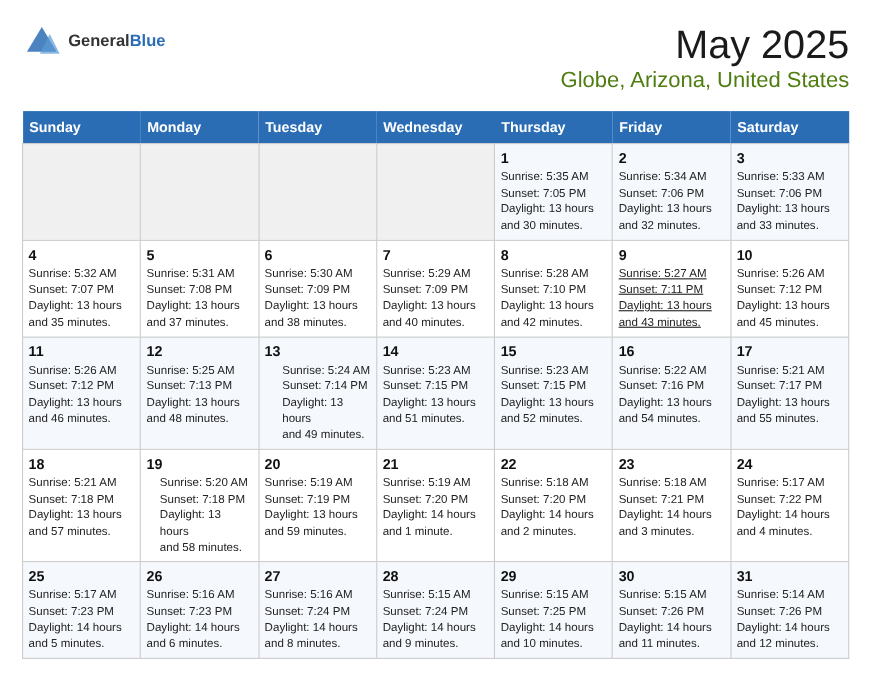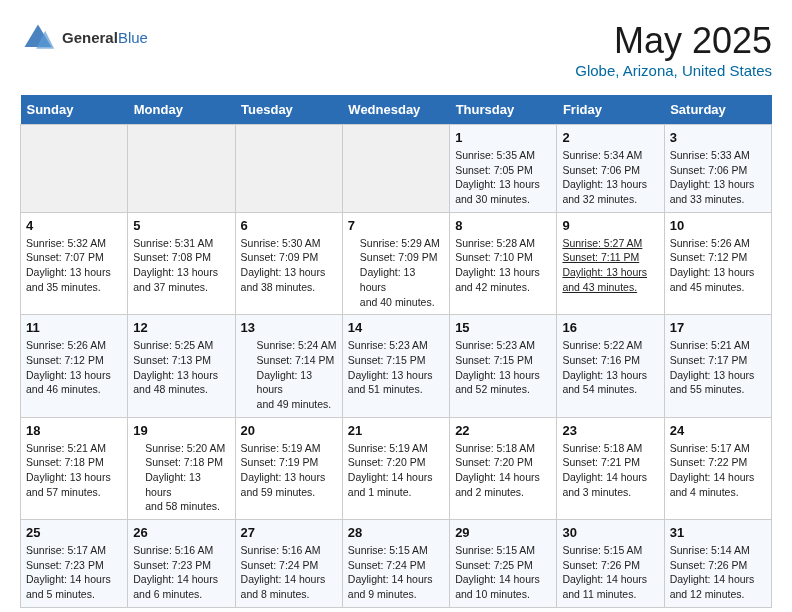--- a/index.html
+++ b/index.html
@@ -26,38 +26,38 @@
       flex-direction: row;
       line-height: 1.1;
     }
     .logo-general {
       font-size: 15px;
       font-weight: bold;
       color: #333;
     }
     .logo-blue {
       font-size: 15px;
-      font-weight: normal;
+      font-weight: bold;
       color: #2a6db5;
     }
     .logo-icon {
       width: 36px;
       height: 36px;
     }
     .title-block {
       text-align: right;
     }
     .main-title {
       font-size: 36px;
       font-weight: normal;
       color: #1a1a1a;
     }
     .subtitle {
-      font-size: 15px;
-      color: #0369a1;
+      font-size: 20px;
+      color: #4d7c0f;
     }
     table {
       width: 100%;
       border-collapse: collapse;
       font-size: 11px;
       padding-left: 19px;
     }
     thead tr th {
       background: #2a6db5;
       color: #fff;
@@ -172,21 +172,21 @@
         </td>
         <td>
           <div class="day-num">6</div>
           <div class="day-detail" style="white-space: pre-line;">Sunrise: 5:30 AM
 Sunset: 7:09 PM
 Daylight: 13 hours
 and 38 minutes.</div>
         </td>
         <td>
           <div class="day-num">7</div>
-          <div class="day-detail" style="white-space: pre-line; margin-left: 12px;">Sunrise: 5:29 AM
+          <div class="day-detail" style="white-space: pre-line;">Sunrise: 5:29 AM
 Sunset: 7:09 PM
 Daylight: 13 hours
 and 40 minutes.</div>
         </td>
         <td>
           <div class="day-num">8</div>
           <div class="day-detail" style="white-space: pre-line;">Sunrise: 5:28 AM
 Sunset: 7:10 PM
 Daylight: 13 hours
 and 42 minutes.</div>

